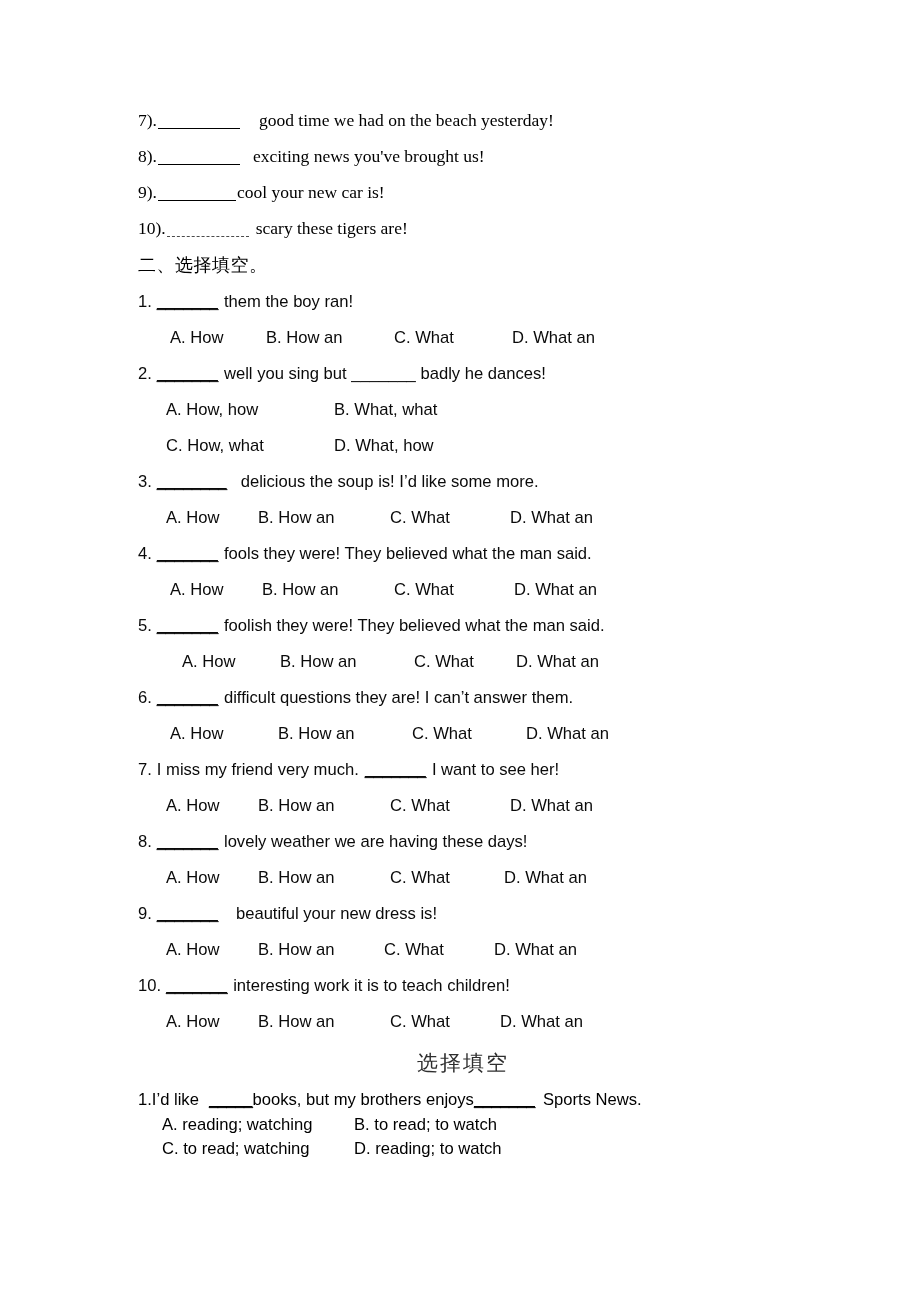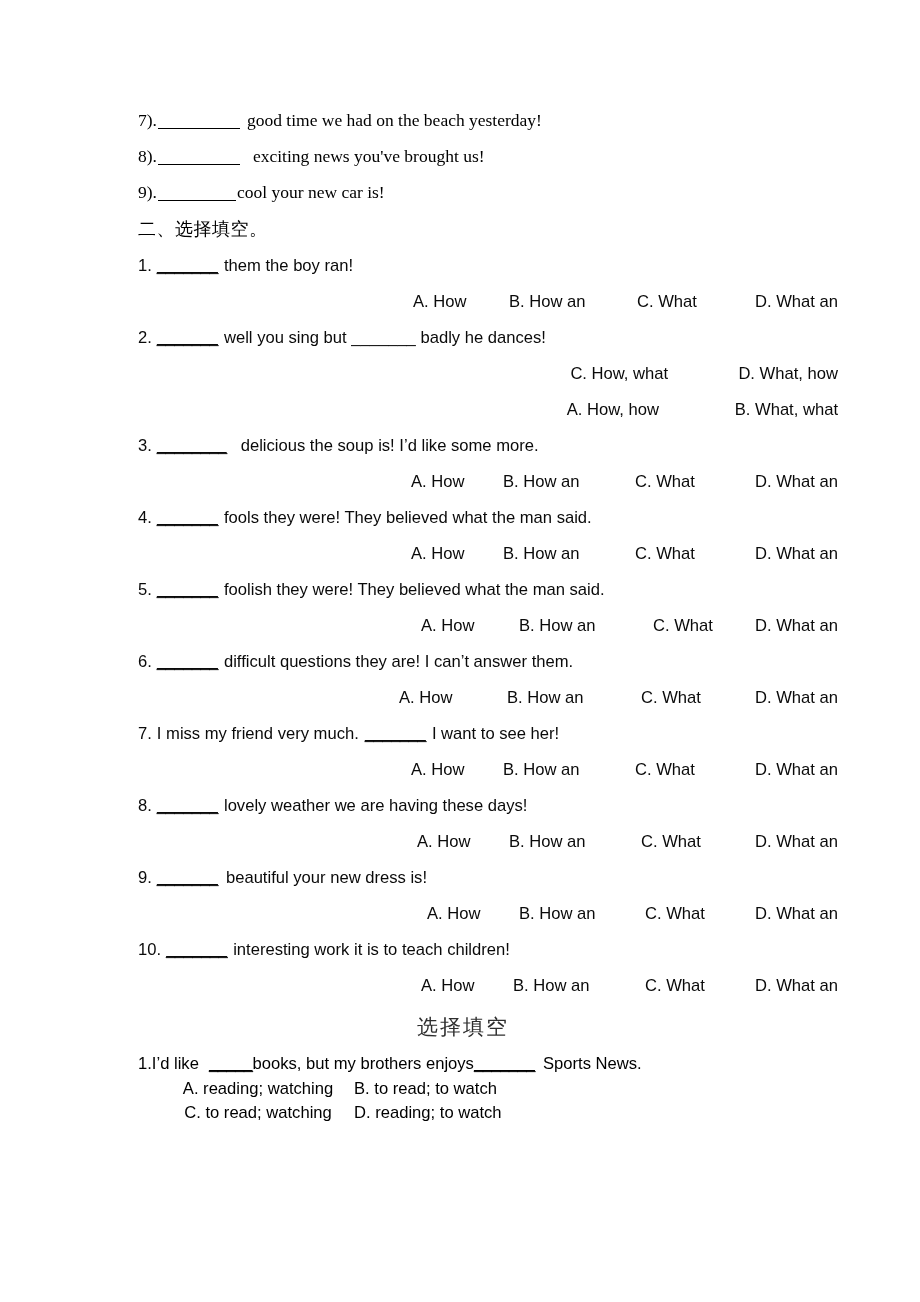--- a/index.html
+++ b/index.html
@@ -81,21 +81,20 @@
     display: flex;
     align-items: flex-start;
   }
   .q-num { margin-right: 5px; }
   .opt-line {
     height: 36px;
     white-space: nowrap;
     display: flex;
     align-items: flex-start;
     padding-left: 28px;
-    justify-content: flex-end;
   }
   .opt { display: inline-block; }
 
   
   .usc {
     letter-spacing: -0.5px;
     font-family: "Liberation Sans", "DejaVu Sans", sans-serif;
     text-decoration: underline;
   }
 
@@ -118,46 +117,50 @@
     line-height: 1;
   }
   .tight-line {
     height: 24.5px;
     white-space: nowrap;
     display: flex;
     align-items: flex-start;
   }
   .tight-opts {
     padding-left: 24px;
-    text-align: center;
   }
   .tight-opts .opt:first-child { display: inline-block; min-width: 192px; }
 </style>
 </head>
 <body>
 
 <div class="page">
   <div class="content">
 
     <div class="serif-block">
       <div class="serif-line">
         <span>7).</span>
           <span class="blank b-long"></span>
-          <span style="margin-left:6px">good time we had on the beach yesterday!</span>
+          <span style="margin-left:18px">good time we had on the beach yesterday!</span>
       </div>
       <div class="serif-line">
         <span>8).</span>
           <span class="blank b-long"></span>
           <span style="margin-left:12px">exciting news you've brought us!</span>
       </div>
       <div class="serif-line">
         <span>9).</span>
           <span class="blank b-mid"></span>
           <span>cool your new car is!</span>
       </div>
+      <div class="serif-line">
+        <span>10).</span>
+          <span class="blank b-dash"></span>
+          <span style="margin-left:6px">scary these tigers are!</span>
+      </div>
     </div>
 
     <div class="cn-heading">二、选择填空。</div>
 
     <div class="mcq-block">
 
       <div class="q-line">
         <span class="q-num">1.</span>
           <span class="usc">_______</span>
           <span style="margin-left:6px">them the boy ran!</span>
@@ -168,26 +171,26 @@
           <span class="opt" style="min-width:118px">C. What</span>
           <span class="opt">D. What an</span>
       </div>
 
       <div class="q-line">
         <span class="q-num">2.</span>
           <span class="usc">_______</span>
           <span style="margin-left:6px">well you sing but _______ badly he dances!</span>
       </div>
       <div class="opt-line" style="padding-left:28px">
+        <span class="opt" style="min-width:168px">A. How, how</span>
+          <span class="opt">B. What, what</span>
+      </div>
+      <div class="opt-line" style="padding-left:28px">
         <span class="opt" style="min-width:168px">C. How, what</span>
           <span class="opt">D. What, how</span>
-      </div>
-      <div class="opt-line" style="padding-left:28px">
-        <span class="opt" style="min-width:168px">A. How, how</span>
-          <span class="opt">B. What, what</span>
       </div>
 
       <div class="q-line">
         <span class="q-num">3.</span>
           <span class="usc">________</span>
           <span style="margin-left:14px">delicious the soup is! I’d like some more.</span>
       </div>
       <div class="opt-line" style="padding-left:28px">
         <span class="opt" style="min-width:92px">A. How</span>
           <span class="opt" style="min-width:132px">B. How an</span>
@@ -252,21 +255,21 @@
       <div class="opt-line" style="padding-left:28px">
         <span class="opt" style="min-width:92px">A. How</span>
           <span class="opt" style="min-width:132px">B. How an</span>
           <span class="opt" style="min-width:114px">C. What</span>
           <span class="opt">D. What an</span>
       </div>
 
       <div class="q-line">
         <span class="q-num">9.</span>
           <span class="usc">_______</span>
-          <span style="margin-left:8px">beautiful your new dress is!</span>
+          <span style="margin-left:18px">beautiful your new dress is!</span>
       </div>
       <div class="opt-line" style="padding-left:28px">
         <span class="opt" style="min-width:92px">A. How</span>
           <span class="opt" style="min-width:126px">B. How an</span>
           <span class="opt" style="min-width:110px">C. What</span>
           <span class="opt">D. What an</span>
       </div>
 
       <div class="q-line">
         <span class="q-num">10.</span>

